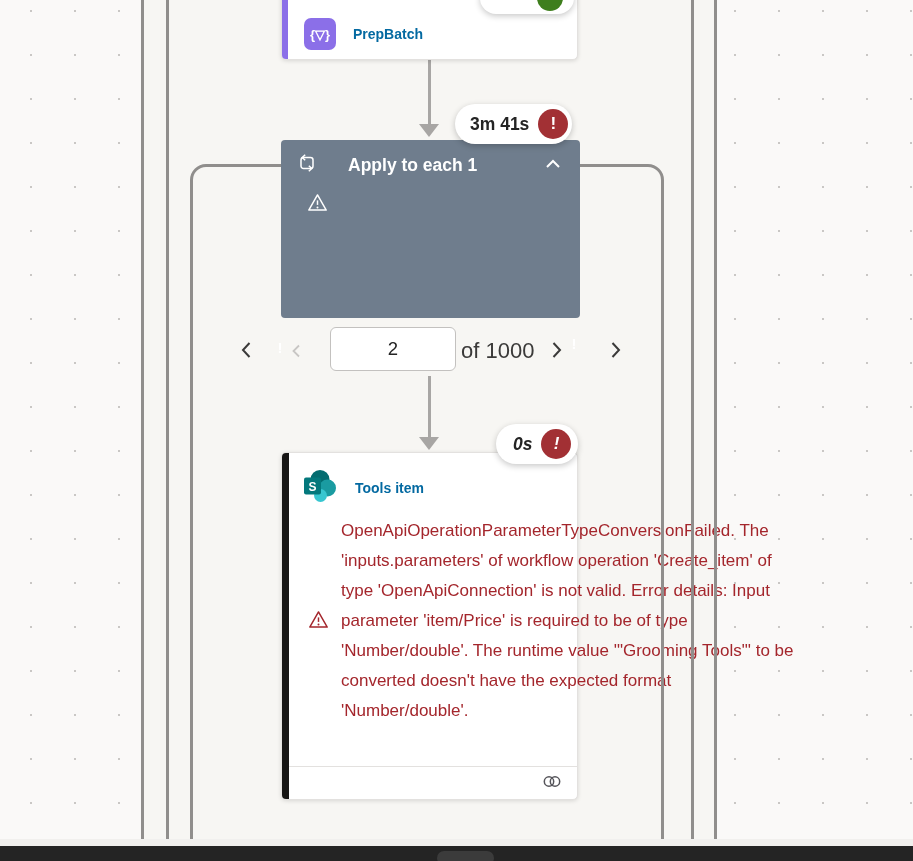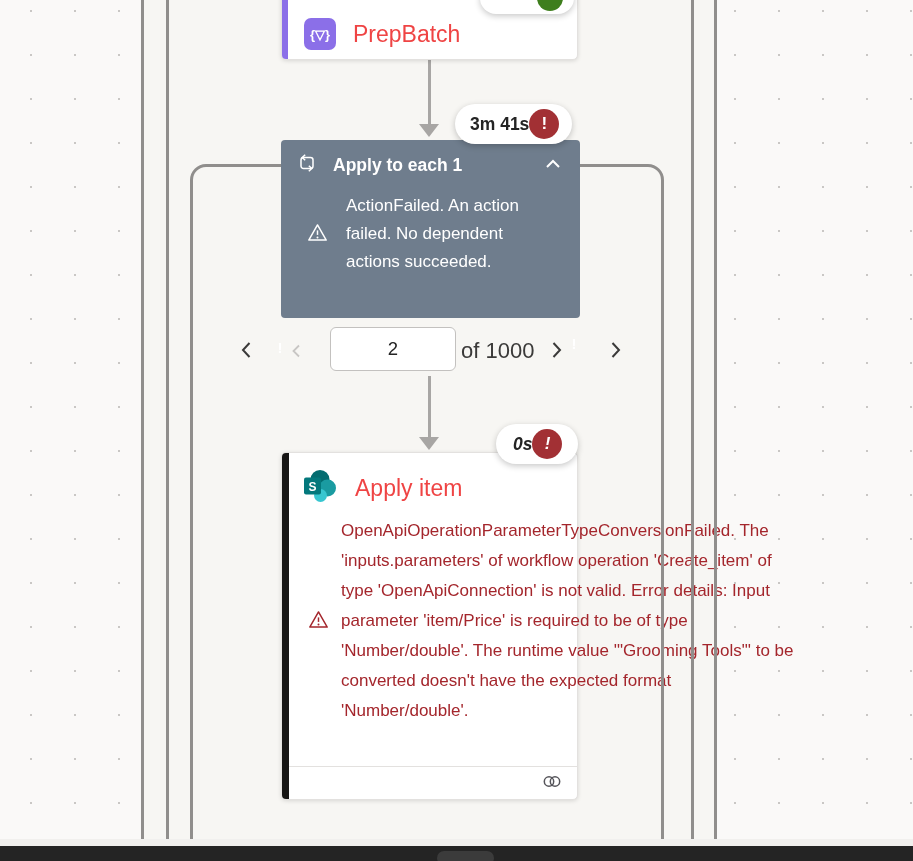--- a/index.html
+++ b/index.html
@@ -20,35 +20,35 @@
   .conn-line { width: 3px; background: #a8a6a4; }
   .conn-head { width: 0; height: 0; border-left: 10px solid transparent; border-right: 10px solid transparent; border-top: 13px solid #a8a6a4; }
 
   .card { background: #fff; border: 1px solid #e3e1df; border-radius: 5px; box-shadow: 0 1px 4px rgba(0,0,0,.13); }
   .stripe { position: absolute; left: 0; top: 0; bottom: 0; border-radius: 4px 0 0 4px; }
 
   .prep-card { left: 281px; top: -28px; width: 297px; height: 88px; }
   .prep-row { position: absolute; left: 22px; top: 45px; display: flex; align-items: center; gap: 17px; }
   .prep-icon { width: 32px; height: 32px; border-radius: 7px; background: #8b6fe8; color: #fff;
     display: flex; align-items: center; justify-content: center; font-size: 13px; font-weight: bold; }
-  .node-title { font-size: 23px; font-weight: 400; color: #ef4444; white-space: nowrap; }
+  .node-title { font-size: 14px; font-weight: 700; color: #0369a1; white-space: nowrap; }
 
   .pill { background: #fff; border-radius: 21px; box-shadow: 0 2px 6px rgba(0,0,0,.22);
     display: flex; align-items: center; }
   .success-pill { left: 480px; top: -18px; width: 94px; height: 32px; border-radius: 16px; }
   .success-dot { position: absolute; left: 57px; top: 3px; width: 26px; height: 26px; border-radius: 50%; background: #3e7e1d; }
-  .dur-pill { height: 40px; font-size: 17.5px; font-weight: 700; color: #242424; }
+  .dur-pill { height: 40px; gap: 9px; font-size: 17.5px; font-weight: 700; color: #242424; }
   .err-circle { width: 30px; height: 30px; border-radius: 50%; background: #a23034; color: #fff;
     display: flex; align-items: center; justify-content: center; font-size: 17px; font-weight: 700; }
   .nav-err-circle { width: 28px; height: 28px; border-radius: 50%; background: #d13438; color: #fff;
     display: flex; align-items: center; justify-content: center; font-size: 15px; font-weight: 700; }
 
   .apply-node { left: 281px; top: 140px; width: 299px; height: 178px; background: #6f7d8d; border-radius: 4px; }
   .apply-header { display: flex; align-items: center; height: 50px; padding: 0 16px; }
-  .apply-title { margin-left: 16px; font-size: 17.5px; font-weight: 700; color: #fff; flex: 1; }
+  .apply-title { margin-left: 31px; font-size: 17.5px; font-weight: 700; color: #fff; flex: 1; }
   .apply-body { display: flex; align-items: center; gap: 18px; padding: 2px 10px 0 26px; }
   .apply-error-text { width: 178px; font-size: 17px; line-height: 28px; color: #fff; }
 
   .pg-input { left: 330px; top: 327px; width: 126px; height: 44px; background: #fff;
     border: 1px solid #c3c1bf; border-radius: 6px; text-align: center; font-size: 18.5px;
     color: #242424; font-family: "Liberation Sans", sans-serif; }
   .pg-label { left: 461px; top: 338px; font-size: 22px; color: #3b3a39; }
   .icon-btn { background: transparent; border: none; cursor: pointer; padding: 0; }
 
   .create-card { left: 281px; top: 452px; width: 297px; height: 348px; overflow: visible; }
@@ -80,21 +80,21 @@
     <div class="create-header">
       <span>
         <svg width="34" height="34" viewBox="0 0 34 34">
           <circle cx="16" cy="10.5" r="9.5" fill="#036C70"></circle>
           <circle cx="23.5" cy="19" r="8.5" fill="#1A9BA1"></circle>
           <circle cx="16.5" cy="26.5" r="6.5" fill="#37C6D0"></circle>
           <rect x="0" y="8.5" width="17" height="17" rx="2" fill="#03787C"></rect>
           <text x="8.5" y="21.5" text-anchor="middle" font-size="12" font-weight="bold" fill="#ffffff">S</text>
         </svg>
       </span>
-      <span class="node-title">Apply item</span>
+      <span class="node-title">Tools item</span>
     </div>
     <div class="create-error-row">
       <span>
         <svg width="21" height="21" viewBox="0 0 20 20">
           <path d="M10 2.8 L18.3 17.2 H1.7 Z" fill="none" stroke="#a4262c" stroke-width="1.4" stroke-linejoin="round"></path>
           <line x1="10" y1="8" x2="10" y2="12.3" stroke="#a4262c" stroke-width="1.4"></line>
           <circle cx="10" cy="14.7" r="0.95" fill="#a4262c"></circle>
         </svg>
       </span>
       <div class="create-error-text">OpenApiOperationParameterTypeConversionFailed. The 'inputs.parameters' of workflow operation 'Create_item' of type 'OpenApiConnection' is not valid. Error details: Input parameter 'item/Price' is required to be of type 'Number/double'. The runtime value '"Grooming Tools"' to be converted doesn't have the expected format 'Number/double'.</div>
@@ -147,21 +147,20 @@
       </button>
     </div>
     <div class="apply-body">
       <span>
         <svg width="21" height="21" viewBox="0 0 20 20">
           <path d="M10 2.8 L18.3 17.2 H1.7 Z" fill="none" stroke="#ffffff" stroke-width="1.4" stroke-linejoin="round"></path>
           <line x1="10" y1="8" x2="10" y2="12.3" stroke="#ffffff" stroke-width="1.4"></line>
           <circle cx="10" cy="14.7" r="0.95" fill="#ffffff"></circle>
         </svg>
       </span>
-      <div class="apply-error-text">ActionFailed. An action failed. No dependent actions succeeded.</div>
     </div>
   </div>
 
   <button class="icon-btn abs" style="left:235px; top:338px;">
     <svg width="24" height="24" viewBox="0 0 24 24">
       <path d="M14.5 5 L8 12 L14.5 19" fill="none" stroke="#3b3a39" stroke-width="2"></path>
     </svg>
   </button>
   <span class="abs" style="left:286px; top:341px;">
     <svg width="20" height="20" viewBox="0 0 20 20">

